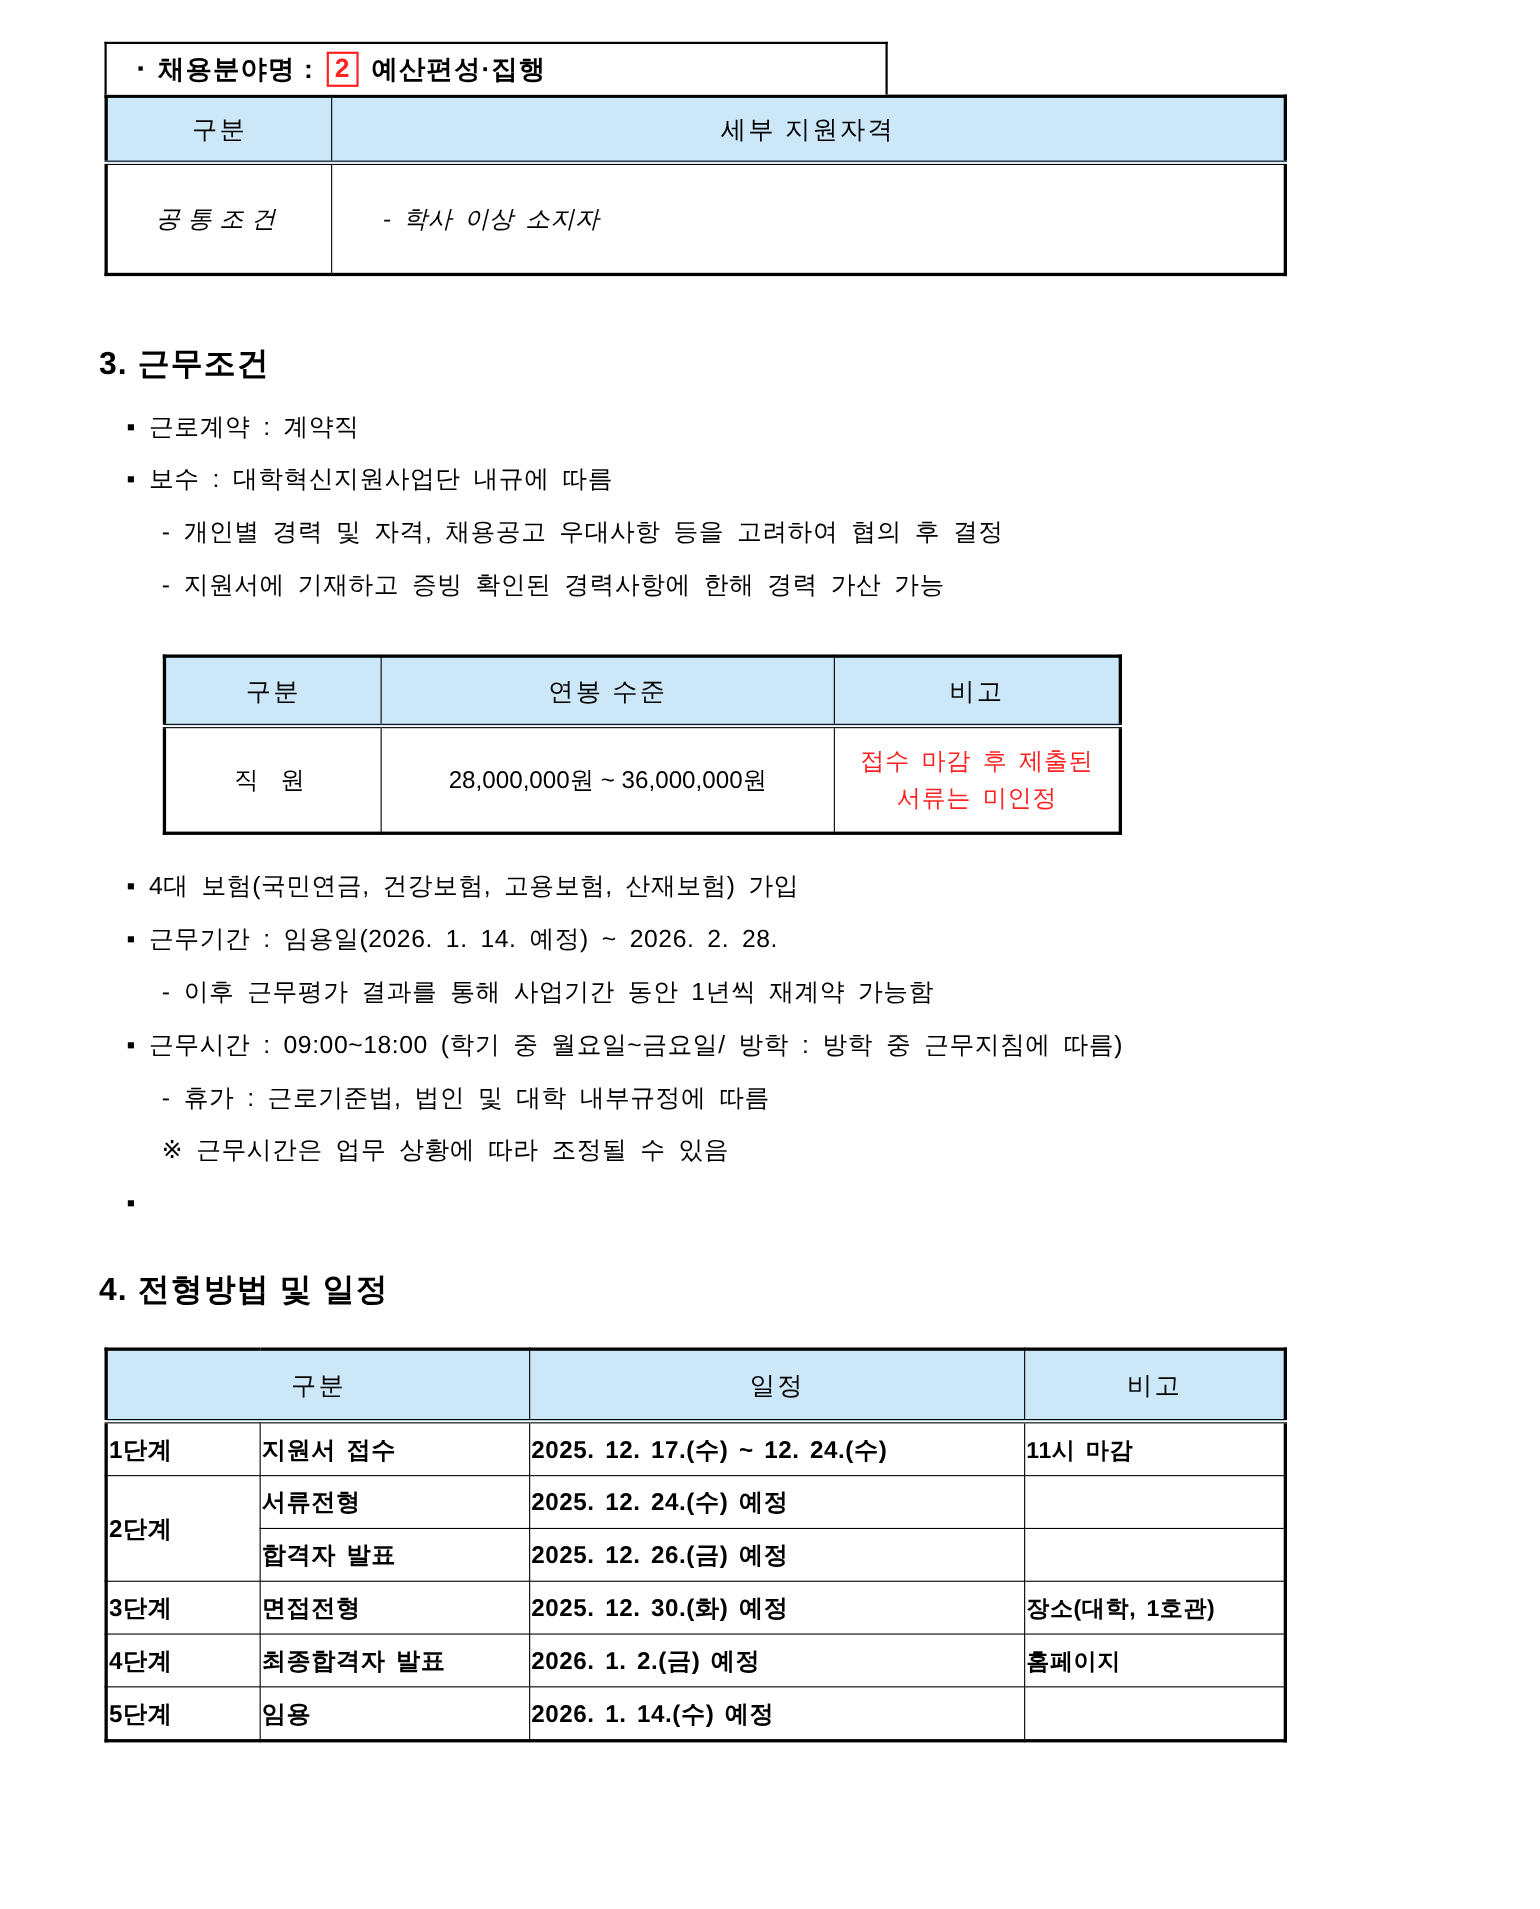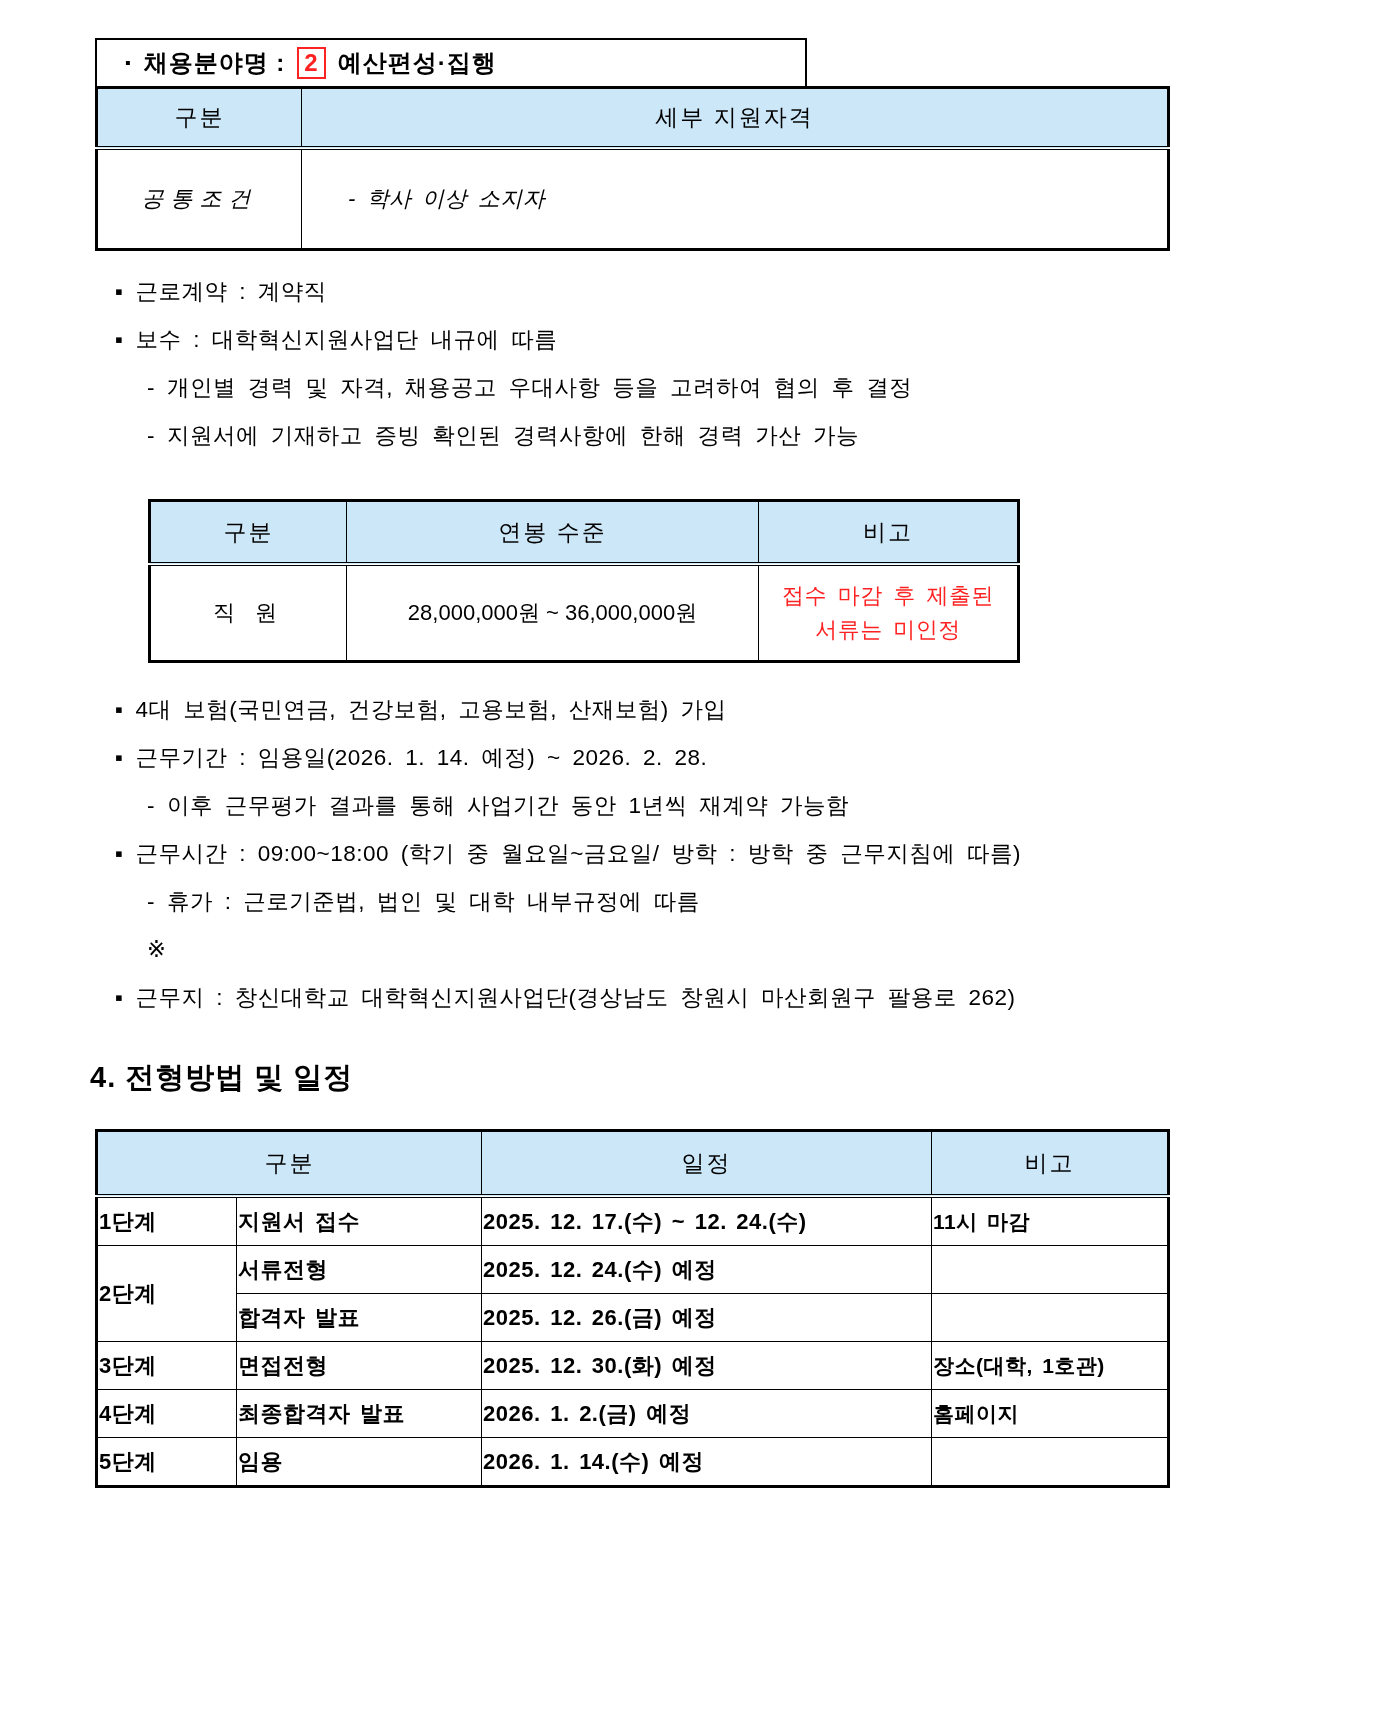--- a/index.html
+++ b/index.html
@@ -97,20 +97,21 @@
     </tr>
     <tr>
       <td class="cat-cell">공통조건</td>
       <td class="detail-cell">
         <div>- 학사 이상 소지자</div>
       </td>
     </tr>
   </tbody>
     </table>
 
+  <div class="section-heading">3. 근무조건</div>
 
   <div class="blist">
     <div class="li lvl0">
       <span class="marker">▪</span>
       <span>근로계약 : 계약직</span>
     </div>
     <div class="li lvl0">
       <span class="marker">▪</span>
       <span>보수 : 대학혁신지원사업단 내규에 따름</span>
     </div>
@@ -163,24 +164,24 @@
     <div class="li lvl0">
       <span class="marker">▪</span>
       <span>근무시간 : 09:00~18:00 (학기 중 월요일~금요일/ 방학 : 방학 중 근무지침에 따름)</span>
     </div>
     <div class="li lvl1">
       <span class="marker">-</span>
       <span>휴가 : 근로기준법, 법인 및 대학 내부규정에 따름</span>
     </div>
     <div class="li lvl1">
       <span class="marker">※</span>
-    </div>
-    <div class="li lvl0">
-      <span class="marker">▪</span>
-      <span>근무지 : 창신대학교 대학혁신지원사업단(경상남도 창원시 마산회원구 팔용로 262)</span>
+      <span>근무시간은 업무 상황에 따라 조정될 수 있음</span>
+    </div>
+    <div class="li lvl0">
+      <span class="marker">▪</span>
     </div>
   </div>
 
   <div class="section-heading second">4. 전형방법 및 일정</div>
 
   <table class="sched-table">
     <colgroup>
         <col style="width:140px">
         <col style="width:245px">
         <col style="width:450px">

